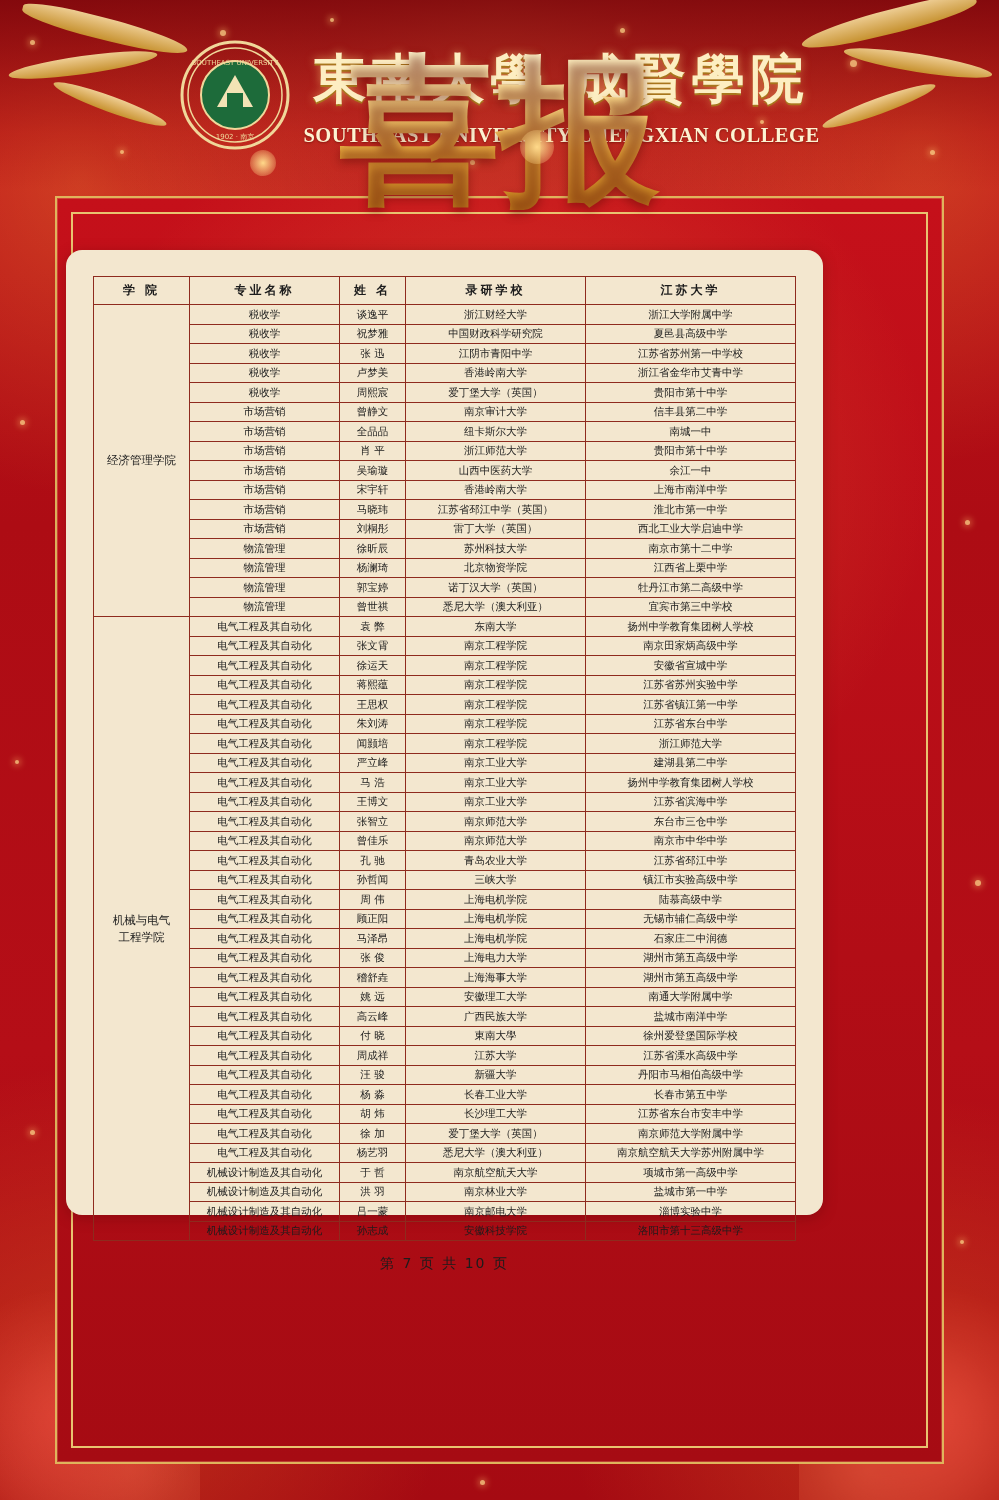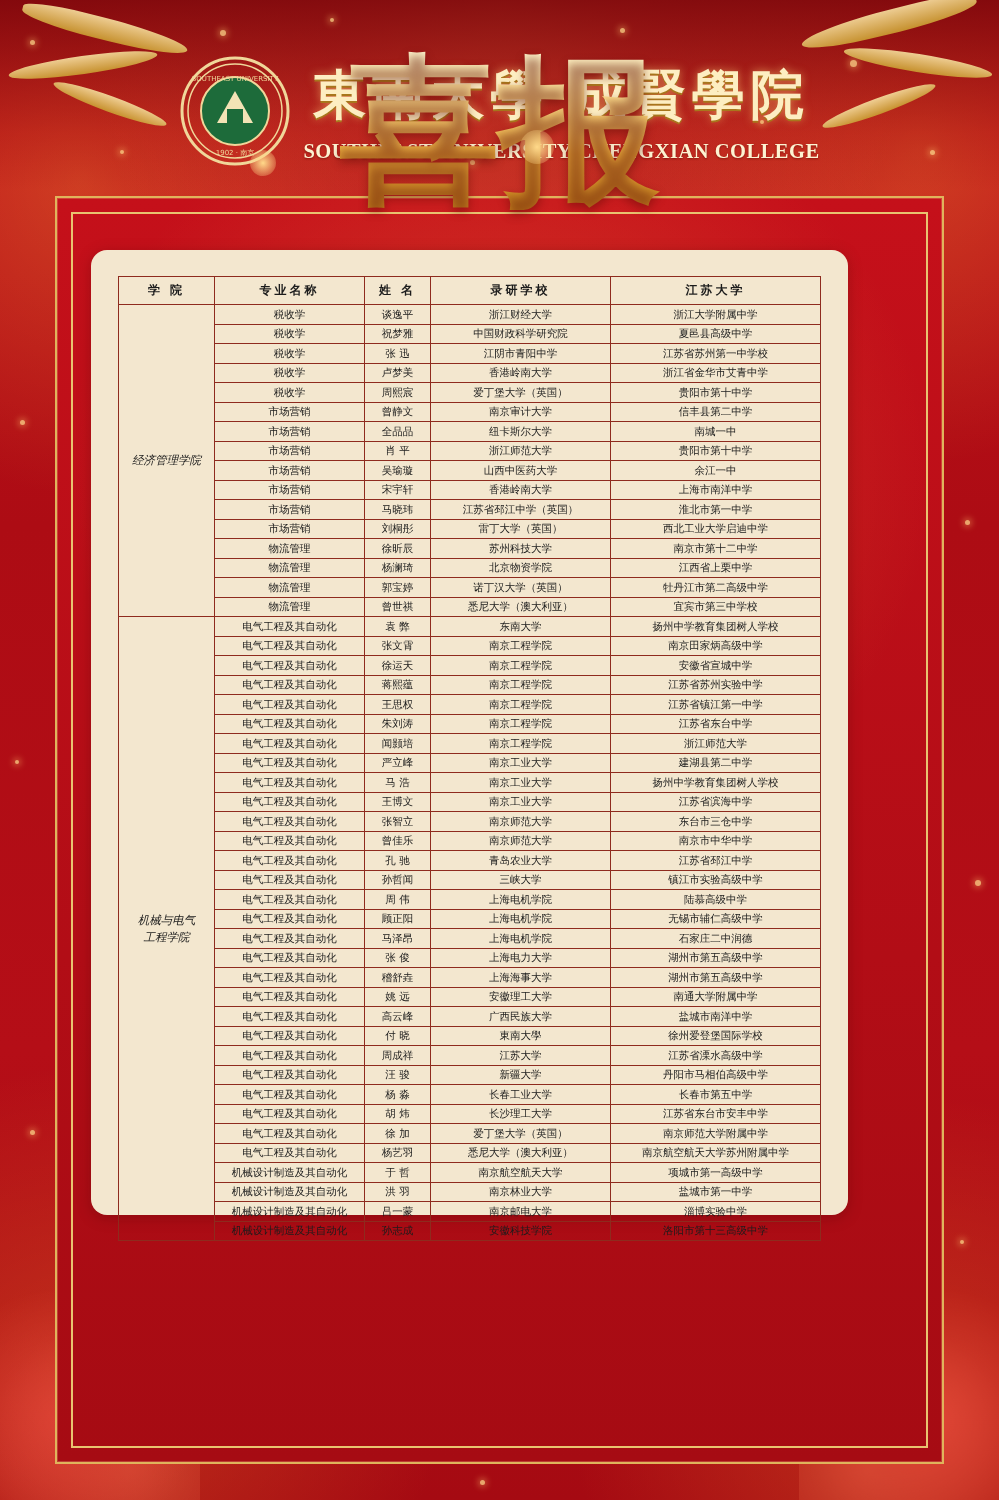--- a/index.html
+++ b/index.html
@@ -46,21 +46,20 @@
                  radial-gradient(circle at 70% 80%, rgba(255,130,90,.6), rgba(180,10,20,0) 60%); }
   .corner.br { right:-30px; bottom:-20px;
      background: radial-gradient(circle at 60% 60%, rgba(255,90,80,.85), rgba(180,10,20,0) 65%),
                  radial-gradient(circle at 30% 80%, rgba(255,130,90,.6), rgba(180,10,20,0) 60%); }
 
   
   .header {
     position:absolute; left:0; top:0; width:100%; height:190px;
     display:flex; align-items:center; justify-content:center; gap:12px;
     z-index:5;
-    margin-top:16px;
   }
   .logo { width:112px; height:112px; flex:0 0 112px; position:relative; }
   .brand { display:flex; flex-direction:column; align-items:center; }
   .brand-cn {
     font-family:"DejaVu Serif","Liberation Serif",serif;
     font-size:53px; font-weight:bold; letter-spacing:6px;
     background:linear-gradient(180deg,#fff6d8 0%,#ffe9a8 35%,#e8b košt 60%,#d99a2a 100%);
     color:#fdeec2;
     text-shadow:0 2px 0 #a8761c, 0 0 10px rgba(255,210,120,.6);
     white-space:nowrap;
@@ -100,31 +99,31 @@
     background:linear-gradient(180deg,#fff6cf 0%,#ffdf8d 30%,#e8a93a 65%,#c9861f 100%);
     -webkit-background-clip:text; background-clip:text; -webkit-text-fill-color:transparent;
     text-shadow:0 4px 10px rgba(90,10,5,.45);
   }
   .glow { position:absolute; border-radius:50%; background:radial-gradient(circle,#ffd98a,rgba(255,190,90,0));}
   
   .card {
     position:absolute; left:66px; top:250px; width:757px; height:965px;
     background:#f3e7cf; border-radius:16px;
     box-shadow:0 3px 14px rgba(90,8,8,.35);
-    z-index:7; padding:26px 22px 0 22px;margin-left:25px;
+    z-index:7; padding:26px 22px 0 22px;
   }
   table { border-collapse:collapse; width:702px; margin:0 auto; table-layout:fixed; }
   th, td {
     border:1px solid #8e2b1e;
     font-family:"DejaVu Sans","Liberation Sans",sans-serif;
     font-size:10.5px; color:#1c1c1c; text-align:center;
     height:19.5px; line-height:17px; padding:0 2px; white-space:nowrap;
   }
   thead th { font-weight:bold; font-size:12px; height:28px; letter-spacing:3px; }
-  td.college { font-size:11.5px; letter-spacing:0; line-height:17px;font-style:italic; }
+  td.college { font-size:11.5px; letter-spacing:0; line-height:17px; }
   col.c1 { width:96px; } col.c2 { width:150px; } col.c3 { width:66px; }
   col.c4 { width:180px; } col.c5 { width:210px; }
   .pager {
     margin-top:14px; text-align:center;
     font-family:"DejaVu Sans","Liberation Sans",sans-serif;
     font-size:14px; color:#1c1c1c; letter-spacing:2px;
   }
 </style>
 </head>
 <body>
@@ -492,13 +491,14 @@
           <td>淄博实验中学</td>
         </tr>
         <tr>
           <td>机械设计制造及其自动化</td>
           <td>孙志成</td>
           <td>安徽科技学院</td>
           <td>洛阳市第十三高级中学</td>
         </tr>
       </tbody>
   </table>
+  <div class="pager">第 7 页  共 10 页</div>
 </div>
 
 </body></html>

